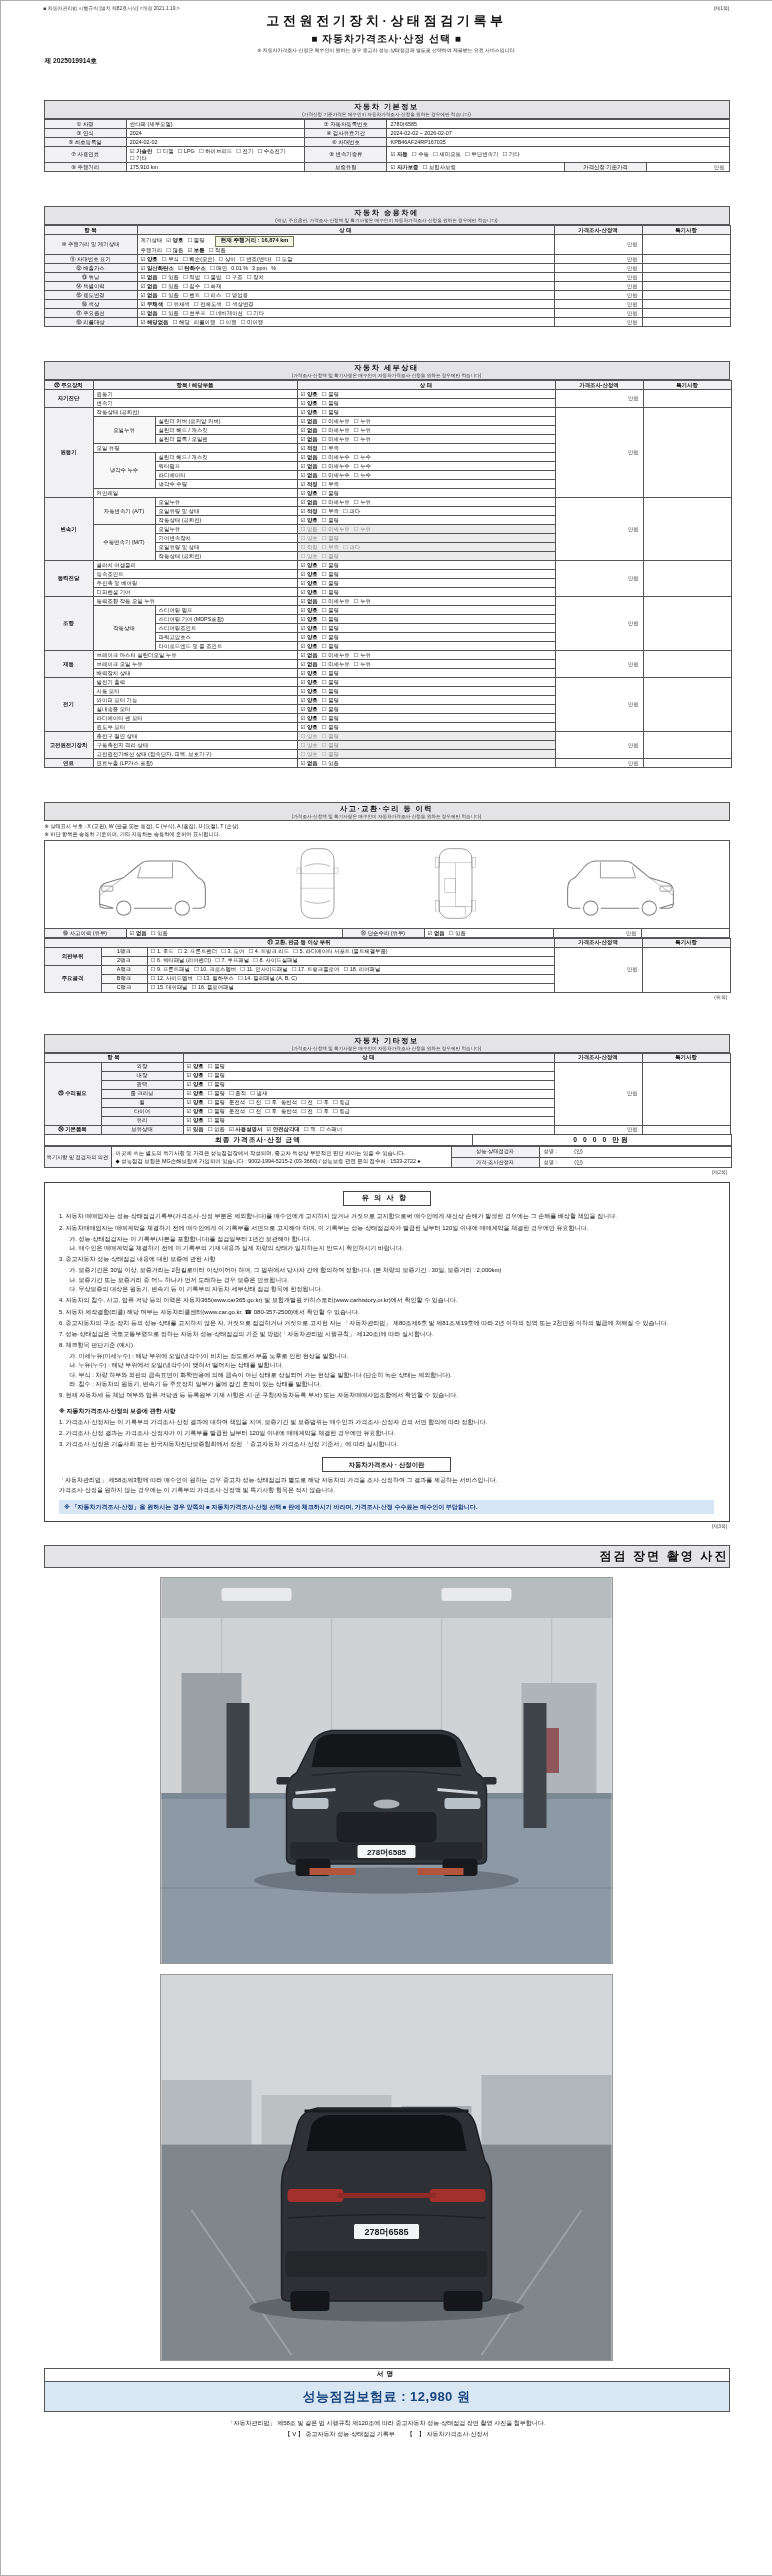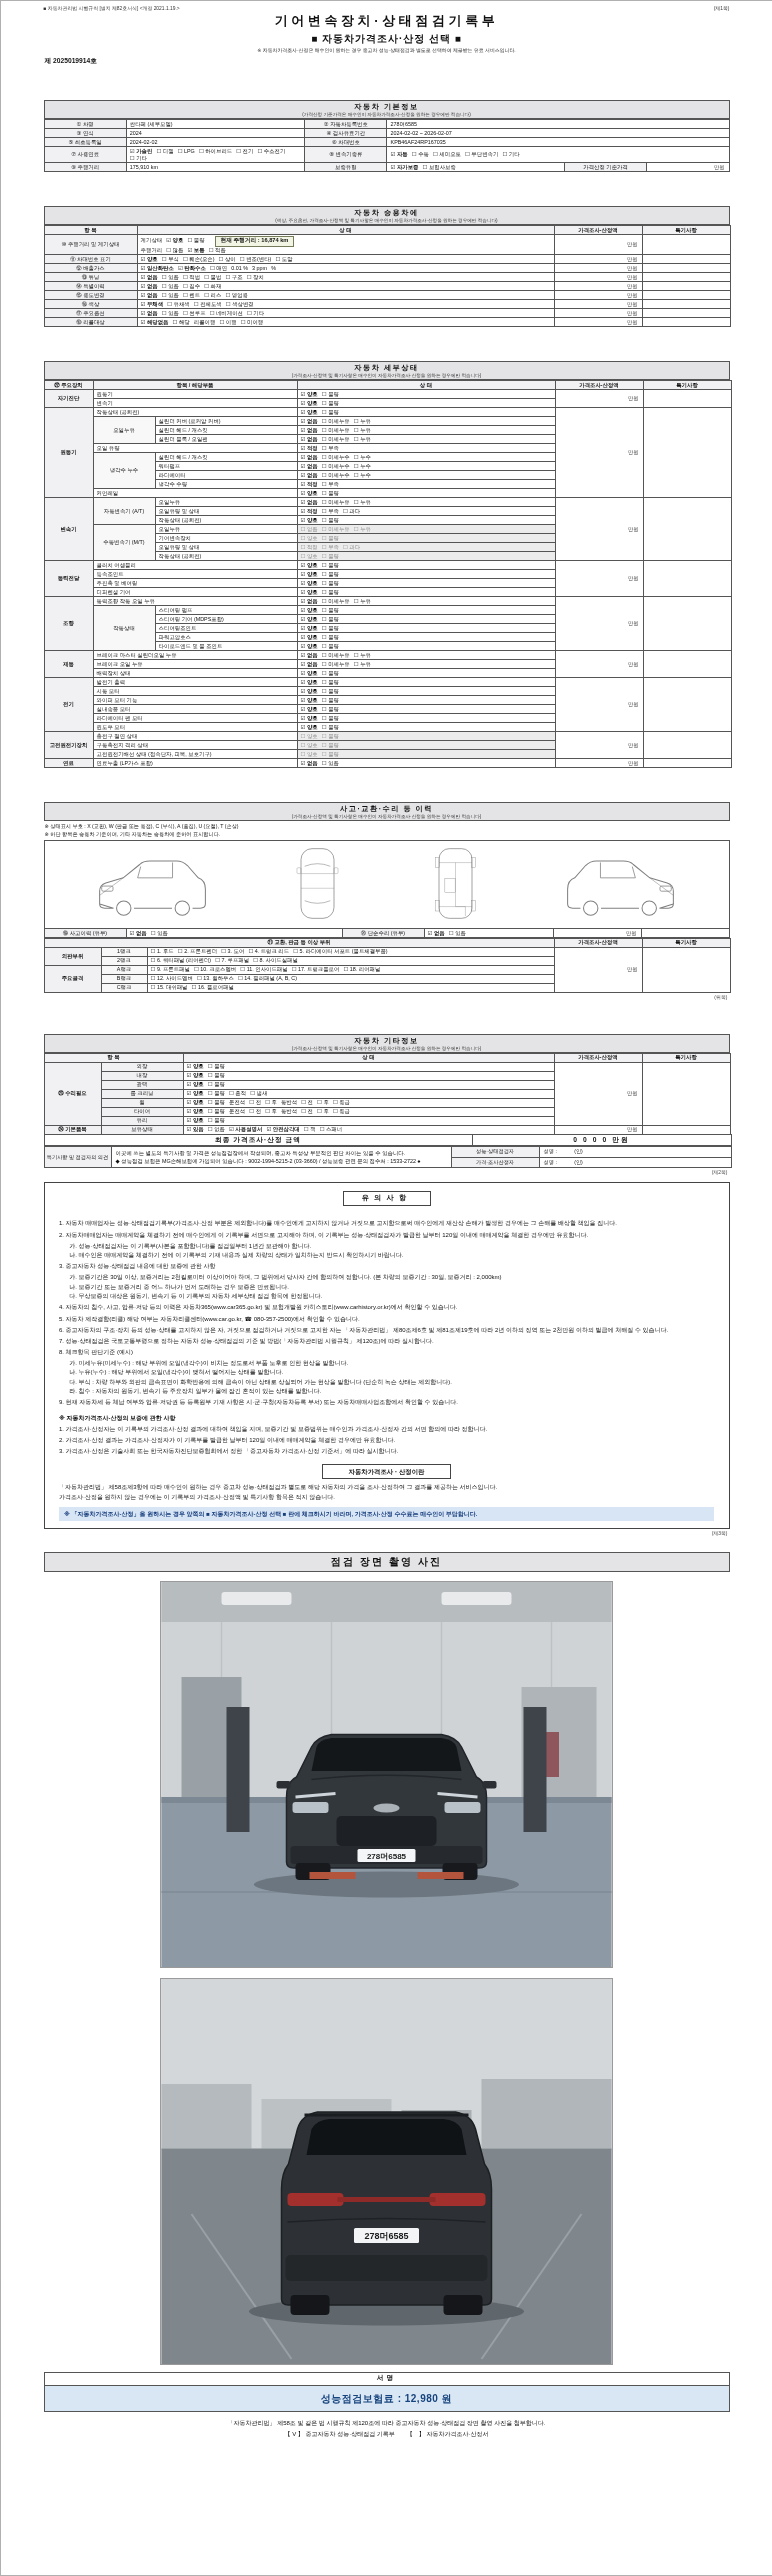--- a/index.html
+++ b/index.html
@@ -33,47 +33,47 @@
   .valbox{display:inline-block;border:0.5px solid #767a5a;background:#f3f5e4;padding:0.5px 4.6px;font-weight:bold;font-size:5.7px;margin-left:6.2px;}
   .notes-small{font-size:5.2px;margin:1.5px 1px;}
   .diag-box{border:0.5px solid #555;display:flex;justify-content:space-around;align-items:center;padding:4.1px 10.3px;background:#fff;}
   .marker{text-align:right;font-size:4.9px;color:#444;margin:1px 2.1px 3.1px 0;}
   .final-label{text-align:center;font-weight:bold;font-size:6.7px;letter-spacing:1px;}
   .final-val{text-align:center;font-size:6.7px;font-weight:bold;letter-spacing:2.1px;}
   .op-lbl{background:#f1f1f3;text-align:center;font-size:5.2px;}
   .op-txt{font-size:5.4px;line-height:1.5;padding:2.1px 4.1px;}
   .op-sign{font-size:5.2px;text-align:left;padding-left:4.1px;}
   .notice-box{border:0.8px solid #444;padding:7.2px 14.4px;font-size:6px;line-height:1.5;margin-top:7.2px;}
-  .n-title{width:88px;margin:0 auto 13px;border:0.8px solid #444;text-align:center;font-weight:bold;font-size:7.2px;padding:1.5px 0;letter-spacing:5.2px;}
+  .n-title{width:88px;margin:0 auto 6px;border:0.8px solid #444;text-align:center;font-weight:bold;font-size:7.2px;padding:1.5px 0;letter-spacing:5.2px;}
   .n-item{margin:2.1px 0;}
   .n-sub{margin:0.5px 0 0.5px 10.3px;}
   .n-head{font-weight:bold;margin:6.2px 0 2.1px;}
   .inner-box-title{width:129px;margin:8.2px auto 4.1px;border:0.8px solid #444;text-align:center;font-weight:bold;padding:1.5px 0;font-size:6.4px;}
   .n-line{margin:1px 0;}
   .n-highlight{background:#d8e5f5;color:#173e7d;font-weight:bold;padding:2.6px 5.2px;margin-top:5.2px;font-size:6px;}
-  .photo-head{background:#e4e4e6;border:0.5px solid #555;text-align:center;font-weight:bold;font-size:10px;letter-spacing:2.1px;padding:2.1px 0;margin-top:15.5px;}
+  .photo-head{background:#e4e4e6;border:0.5px solid #555;text-align:right;font-weight:bold;font-size:12px;letter-spacing:2.1px;padding:2.1px 0;margin-top:15.5px;}
   .photo{display:block;width:453px;margin:9.3px auto 3.1px;border:0.5px solid #9a9a9a;background:#dcdfe1;}
   .sign-wrap{border:0.5px solid #555;margin-top:7.2px;}
   .sign-head{text-align:center;font-weight:bold;font-size:6.7px;padding:1.5px;border-bottom:0.5px solid #555;letter-spacing:3.1px;}
-  .sign-body{background:#d9e6f4;text-align:center;padding:5.7px 0;font-size:10px;font-weight:bold;color:#16447e;letter-spacing:0.5px;}
+  .sign-body{background:#d9e6f4;text-align:center;padding:5.7px 0;font-size:13px;font-weight:bold;color:#16447e;letter-spacing:0.5px;}
   .footer{text-align:center;font-size:6px;margin-top:6.2px;line-height:1.7;}
   svg text{font-family:"Liberation Sans","DejaVu Sans",sans-serif;}
 </style>
 </head>
 <body>
 
 <div class="page">
 <div class="sheet">
 
   <div class="tiny-row">
     <span>■ 자동차관리법 시행규칙 [별지 제82호서식] &lt;개정 2021.1.19.&gt;</span>
     <span>(제1쪽)</span>
   </div>
 
-  <div class="doc-title">기어변속장치·상태점검기록부</div>
+  <div class="doc-title">고전원전기장치·상태점검기록부</div>
   <div class="doc-sub">■ 자동차가격조사·산정 선택 ■</div>
   <div class="doc-note">※ 자동차가격조사·산정은 매수인이 원하는 경우 중고차 성능·상태점검과 별도로 선택하여 제공받는 유료 서비스입니다.</div>
   <div class="doc-no">제 2025019914호</div>
 
   <div class="sec">
     <div class="sec-head">
       <div class="t">자동차 기본정보</div>
       <div class="n">(가격산정 기준가격은 매수인이 자동차가격조사·산정을 원하는 경우에만 적습니다)</div>
     </div>
     <table>

